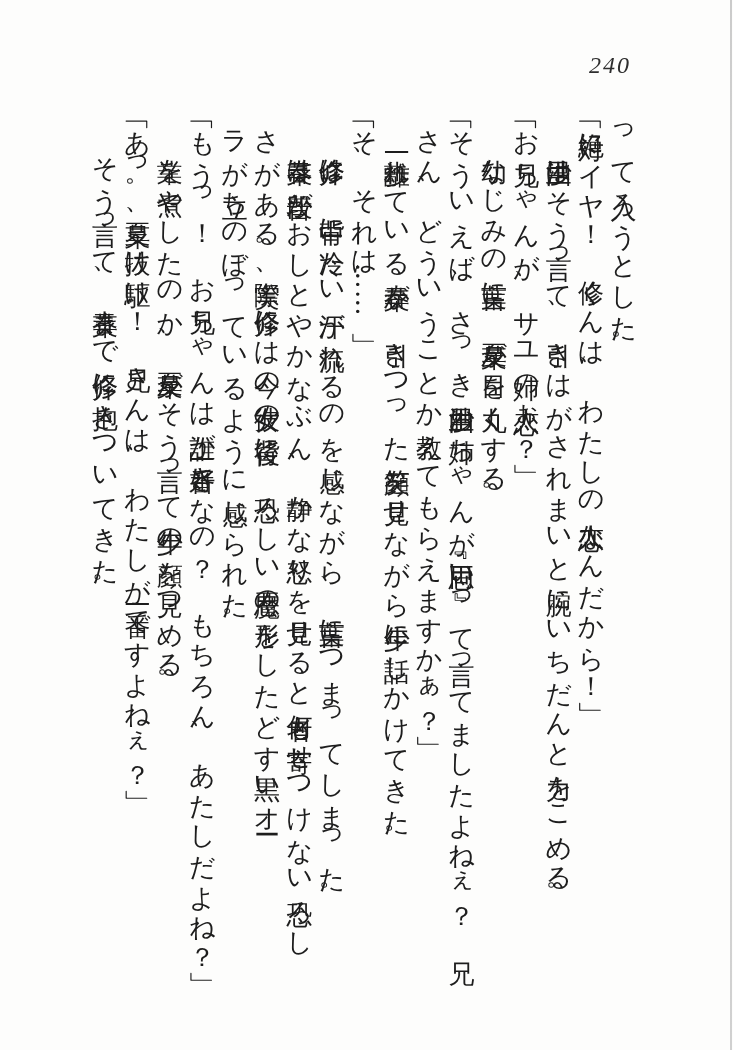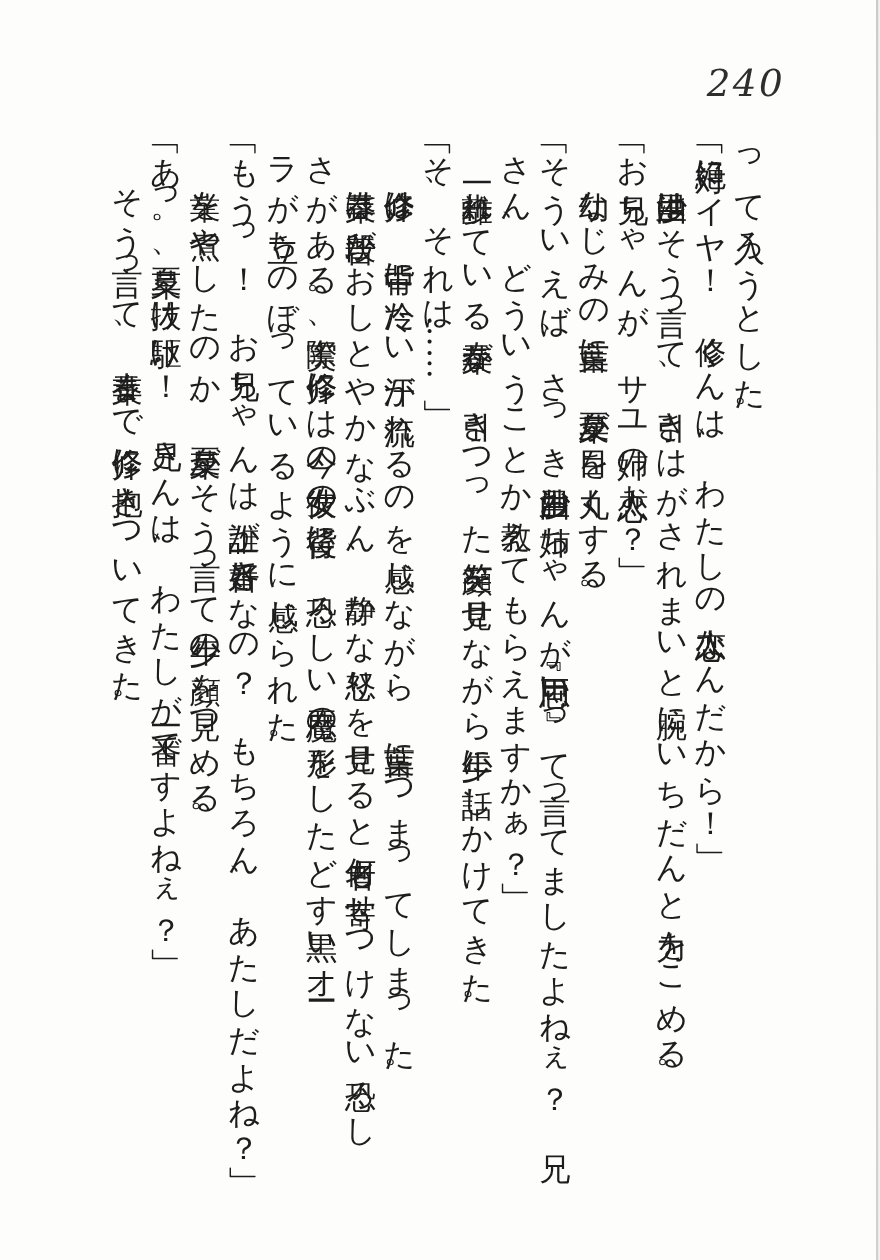--- a/index.html
+++ b/index.html
@@ -22,23 +22,24 @@
     width: 2px;
     height: 100%;
     background: linear-gradient(to bottom, #c2c2c2 0%, #d4d4d4 40%, #c8c8c8 100%);
     opacity: 0.85;
   }
   .page-number {
     position: absolute;
     top: 52px;
     left: 589px;
     font-style: italic;
-    font-size: 31px;
+    font-size: 24px;
     letter-spacing: 2px;
     color: #2e2e2e;
+    font-family: Liberation Serif, serif;
   }
   .text-block {
     position: absolute;
     top: 112px;
     right: 93px;
     height: 900px;
     writing-mode: vertical-rl;
     text-orientation: mixed;
     font-size: 26px;
     letter-spacing: 1px;

